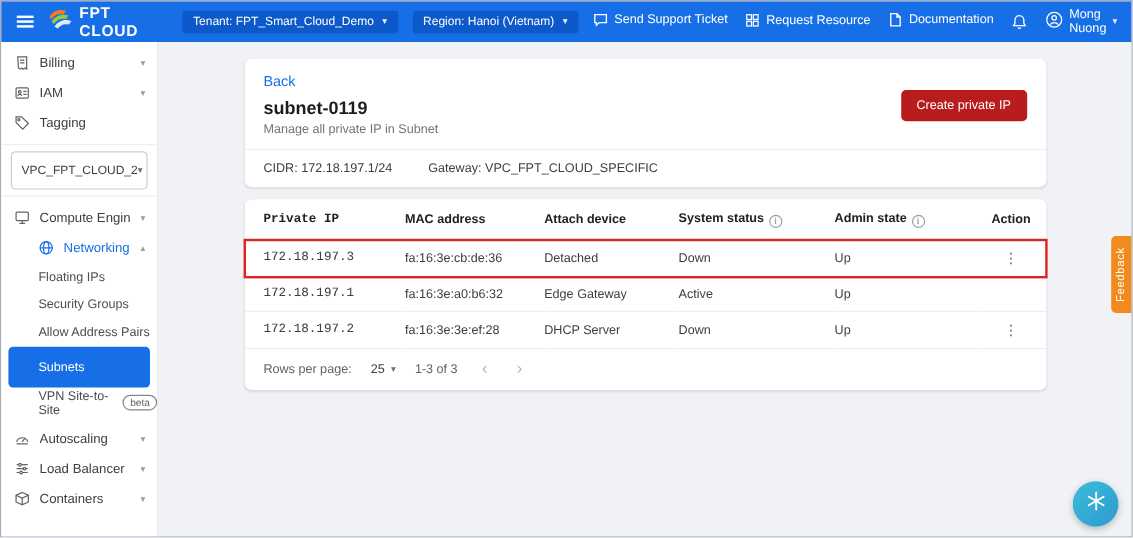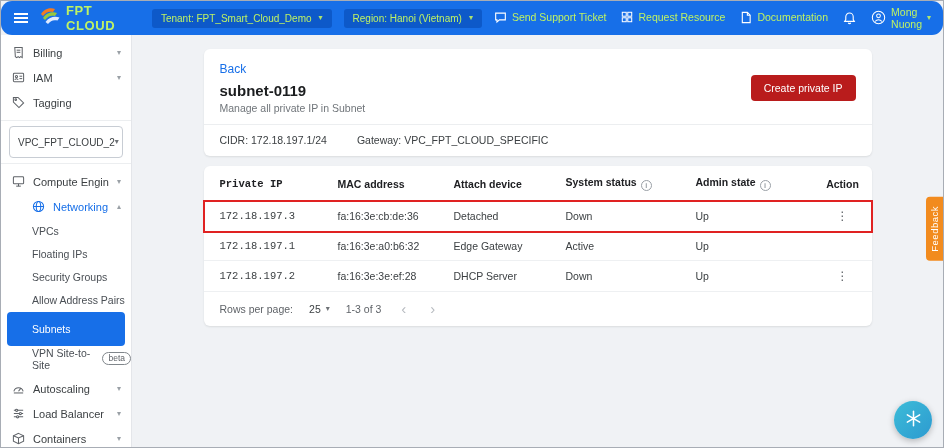--- a/index.html
+++ b/index.html
@@ -1,20 +1,20 @@
 <!DOCTYPE html>
 <html><head>
 <meta charset="utf-8">
 <style>
   * { margin:0; padding:0; box-sizing:border-box; }
   html,body { width:944px; height:448px; font-family:"Liberation Sans","DejaVu Sans",sans-serif; background:#fff; }
   .app { position:relative; width:944px; height:448px; border:1px solid #a8adb5; overflow:hidden; background:#f0f2f5; }
 
   
-  .topbar { height:34px; background:#176fe8; display:flex; align-items:center; padding:0 12px; gap:12px; color:#bef264;border-radius:11px; }
+  .topbar { height:34px; background:#176fe8; display:flex; align-items:center; padding:0 12px; gap:12px; color:#ffffff; }
   .hamburger-wrap { width:18px; height:18px; display:flex; align-items:center; justify-content:center; cursor:pointer; }
   .hamburger { width:14px; height:2px; background:#fff; box-shadow:0 -4px 0 #fff, 0 4px 0 #fff; }
   .brand { display:flex; align-items:center; gap:6px; margin-right:6px; }
   .brand-text { font-size:13px; font-weight:800; letter-spacing:.6px; }
   .pill { background:#0d59c9; border-radius:3px; padding:4px 9px; font-size:10px; display:flex; align-items:center; gap:7px; cursor:pointer; white-space:nowrap; }
   .caret { font-size:8px; line-height:1; opacity:.9; }
   .top-right { margin-left:auto; display:flex; align-items:center; gap:15px; }
   .toplink { display:flex; gap:5px; font-size:10.5px; cursor:pointer; white-space:nowrap; }
   .bell { display:flex; align-items:center; cursor:pointer; }
   .user { display:flex; align-items:center; gap:5px; font-size:10.5px; cursor:pointer; }
@@ -217,23 +217,20 @@
           <svg width="13" height="13" viewBox="0 0 14 14" fill="none" stroke="#176fe8" stroke-width="1.1">
               <circle cx="7" cy="7" r="5.5"></circle>
               <ellipse cx="7" cy="7" rx="2.4" ry="5.5"></ellipse>
               <line x1="1.5" y1="7" x2="12.5" y2="7"></line>
             </svg>
         </span>
         <span class="s-label">Networking</span>
         <span class="s-chev">▴</span>
       </div>
 
-      <div class="sub-item">
-        <span>VPCs</span>
-      </div>
       <div class="sub-item">
         <span>Floating IPs</span>
       </div>
       <div class="sub-item">
         <span>Security Groups</span>
       </div>
       <div class="sub-item">
         <span>Allow Address Pairs</span>
       </div>
       <div class="sub-item selected">

